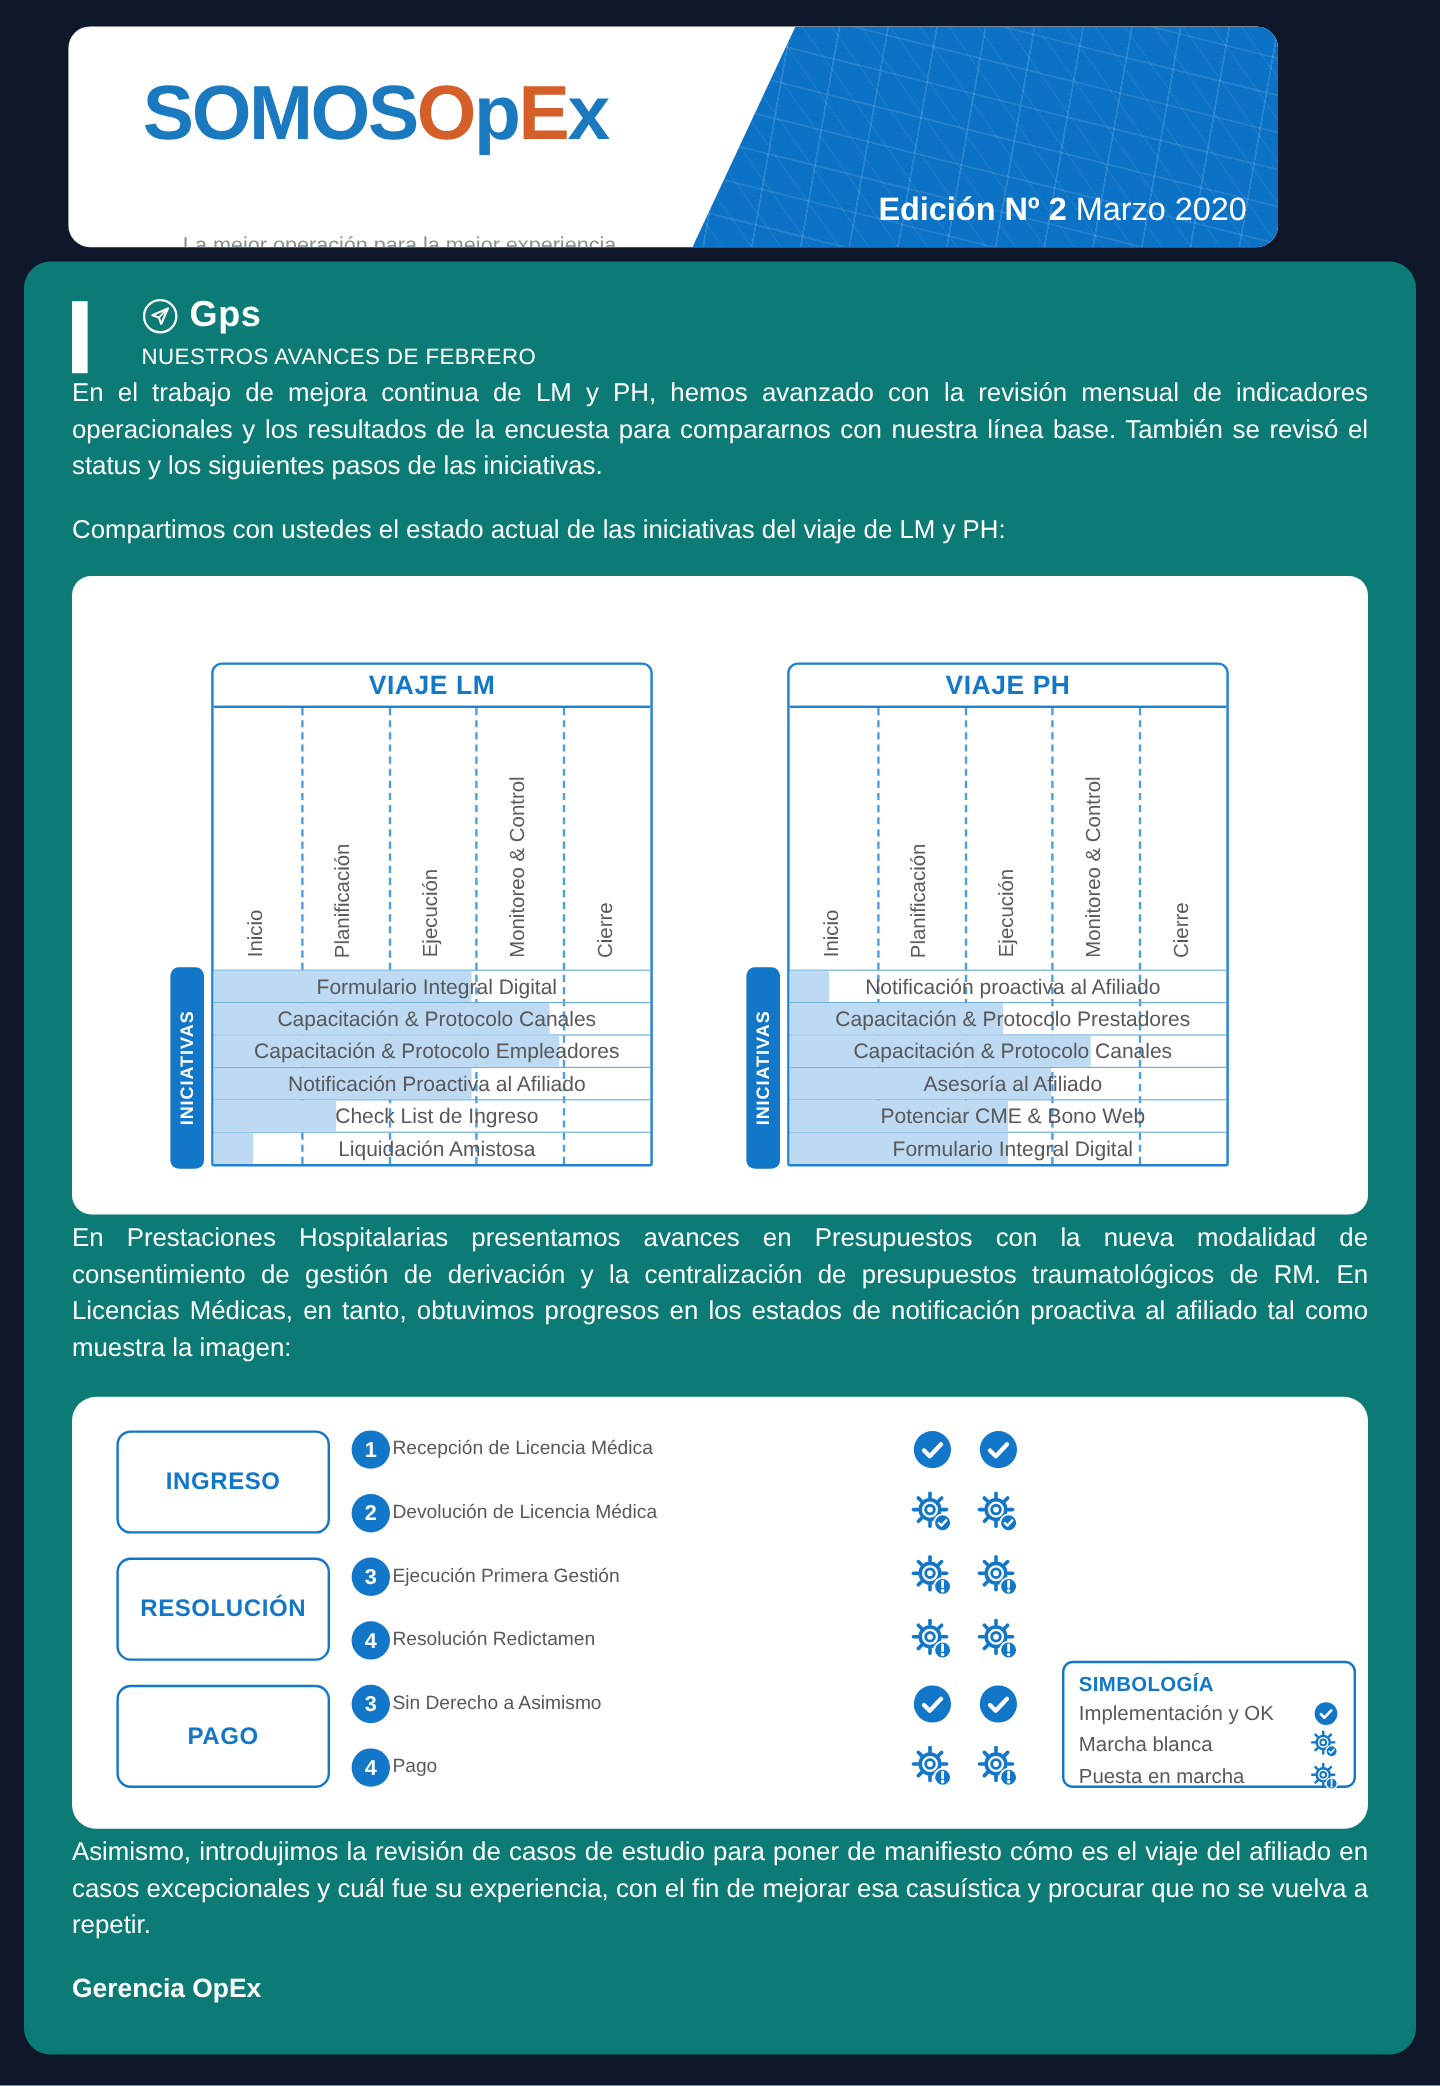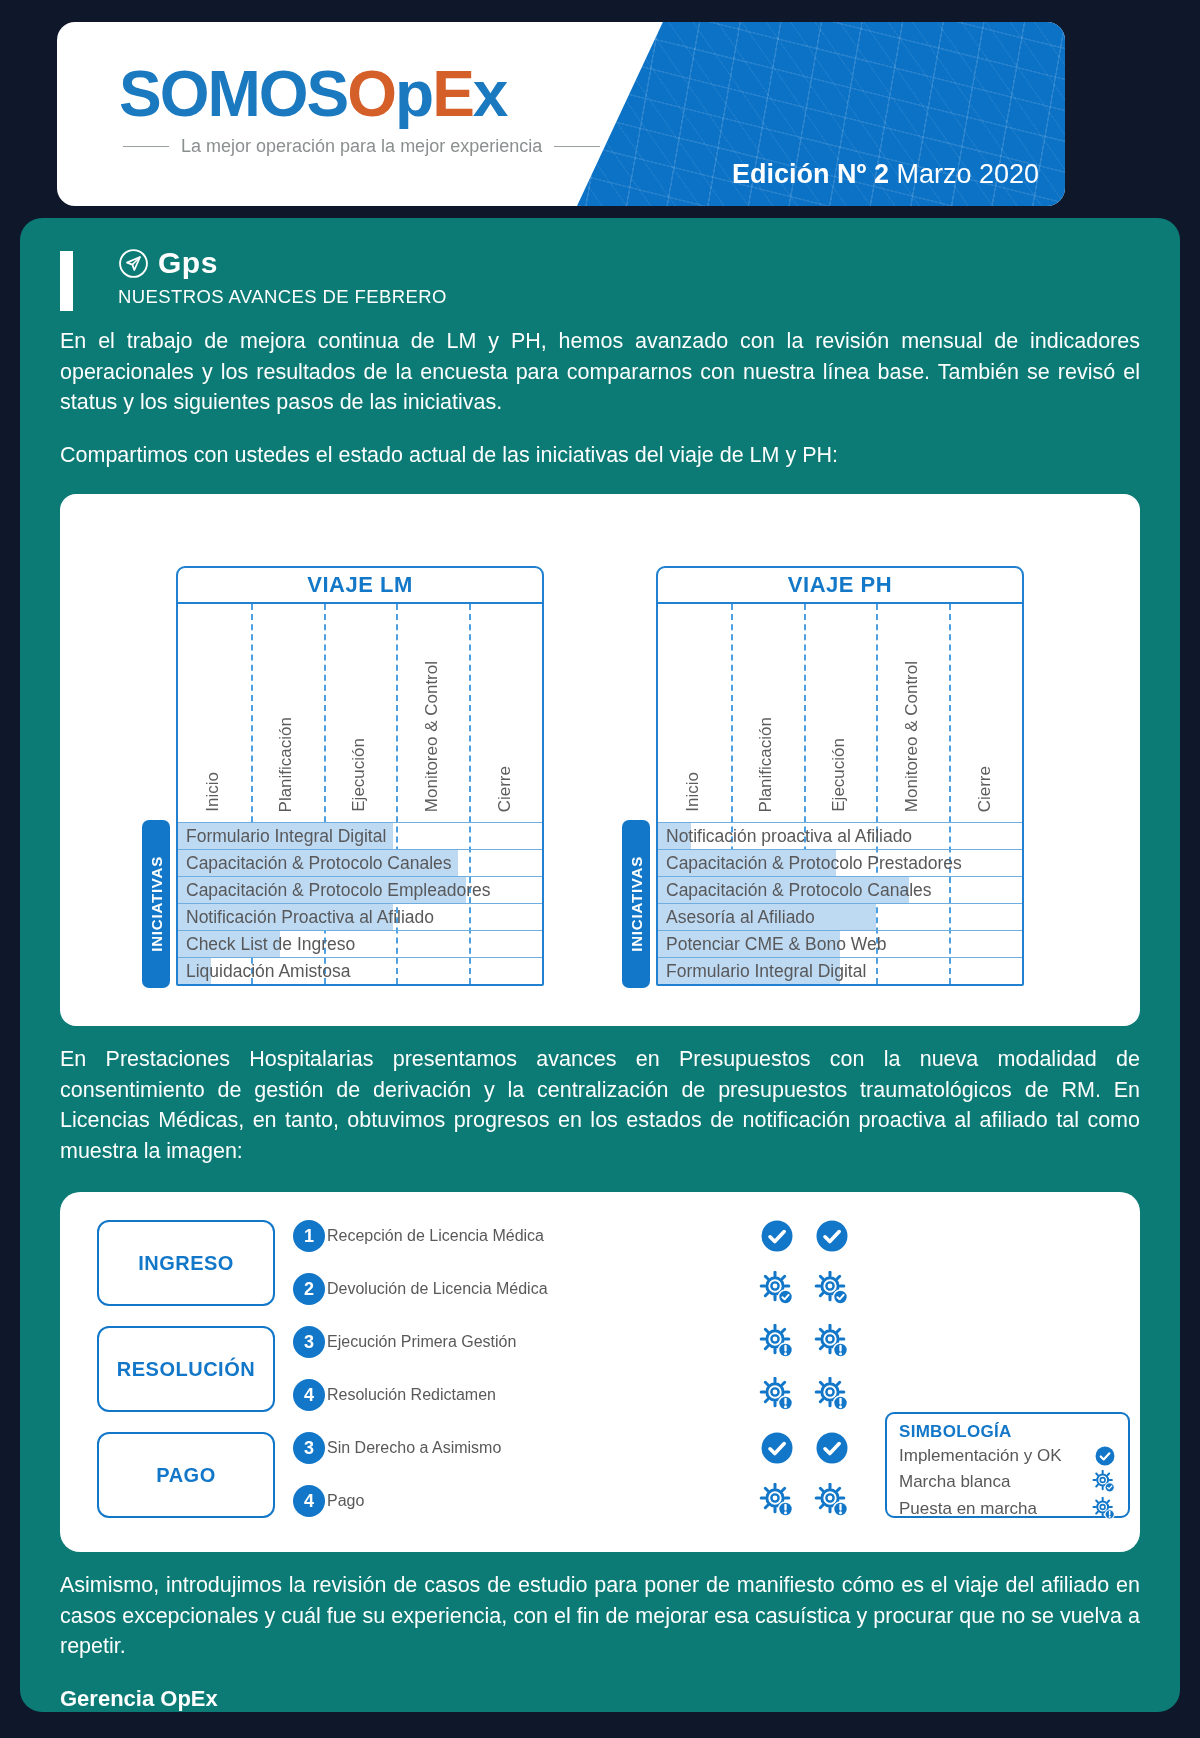--- a/index.html
+++ b/index.html
@@ -4,59 +4,59 @@
 <style>
   html,body{margin:0;padding:0;}
   body{font-family:"Liberation Sans","DejaVu Sans",sans-serif;}
   .page{position:relative;width:1200px;height:1738px;background:#0f172a;overflow:hidden;}
 
   
   .header-card{position:absolute;left:57px;top:22px;width:1008px;height:184px;background:#fff;border-radius:18px;overflow:hidden;}
   .logo-block{position:absolute;left:62px;top:40px;}
   .logo{font-size:64px;font-weight:bold;letter-spacing:-2px;line-height:1;}
   .logo .blue{color:#1b79c0;} .logo .orange{color:#d55f28;}
-  .tagline-row{display:flex;align-items:center;gap:12px;margin-top:10px;margin-left:4px;width:420px;}
+  .tagline-row{display:flex;align-items:center;gap:12px;margin-top:10px;margin-left:4px;width:420px;flex-direction:column;}
   .tagline-row .rule{height:1px;background:#9aa0a0;flex:0 0 46px;}
   .tagline{font-size:18px;color:#8a8f8f;white-space:nowrap;}
   .banner{position:absolute;top:0;bottom:0;left:520px;right:0;background:#0b72c6;
     clip-path:polygon(17.6% 0,100% 0,100% 100%,0 100%);
     background-image:
       repeating-linear-gradient(100deg, rgba(255,255,255,.13) 0 1.5px, rgba(0,0,0,0) 1.5px 40px),
       repeating-linear-gradient(14deg, rgba(255,255,255,.10) 0 1.5px, rgba(0,0,0,0) 1.5px 30px),
       repeating-linear-gradient(55deg, rgba(255,255,255,.07) 0 1px, rgba(0,0,0,0) 1px 20px);}
   .edition{position:absolute;right:26px;bottom:16px;color:#fff;font-size:27px;}
   .edition b{font-weight:bold;}
 
   
   .teal-card{position:absolute;left:20px;top:218px;width:1160px;height:1494px;background:#0d7b75;border-radius:22px;color:#fdfefe;box-sizing:border-box;padding:26px 40px 0 40px;}
 
   .gps-header{position:relative;padding-left:58px;margin-top:2px;}
   .gps-bar{position:absolute;left:0;top:5px;width:13px;height:60px;background:#fff;}
   .gps-title-row{display:flex;align-items:center;gap:9px;}
   .gps-title{font-size:30px;font-weight:bold;letter-spacing:.5px;}
   .gps-sub{font-size:18.5px;letter-spacing:.4px;margin-top:6px;}
 
-  .para{font-size:21.5px;line-height:1.42;text-align:justify;margin-top:18px;}
+  .para{font-size:21.5px;line-height:1.42;text-align:justify;margin-top:4px;}
   .para.tight{margin-top:22px;text-align:left;}
 
   
   .tables-card{background:#fff;border-radius:16px;margin-top:24px;padding:72px 0 40px 0;}
   .tables-row{display:flex;justify-content:center;gap:112px;}
   .journey{position:relative;}
   .iniciativas{position:absolute;left:-34px;bottom:-2px;width:28px;height:168px;background:#1277c8;border-radius:7px;display:flex;align-items:center;justify-content:center;}
   .iniciativas span{writing-mode:vertical-rl;transform:rotate(180deg);color:#fff;font-weight:bold;font-size:15px;letter-spacing:.8px;}
   .jtable{width:368px;border:2px solid #2180cf;border-radius:9px 9px 2px 2px;box-sizing:border-box;}
   .jtable-header{height:34px;border-bottom:2px solid #2180cf;display:flex;align-items:center;justify-content:center;font-size:22px;font-weight:bold;color:#1478c8;letter-spacing:.5px;}
   .jbody{position:relative;}
   .vline{position:absolute;top:0;bottom:0;border-left:2px dashed #4d9fe0;z-index:0;}
   .v1{left:20%;} .v2{left:40%;} .v3{left:60%;} .v4{left:80%;}
   .phase-area{position:relative;height:218px;}
   .phase{position:absolute;bottom:10px;writing-mode:vertical-rl;transform:rotate(180deg);font-size:17px;color:#5c5c5e;white-space:nowrap;}
   .pc1{left:calc(10% - 11px);} .pc2{left:calc(30% - 11px);} .pc3{left:calc(50% - 11px);} .pc4{left:calc(70% - 11px);} .pc5{left:calc(90% - 11px);}
-  .irow{position:relative;height:26px;border-top:1.5px solid #6faede;display:flex;align-items:center;}
+  .irow{position:relative;height:26px;border-top:1.5px solid #6faede;display:flex;align-items:center;justify-content:center;}
   .irow .bar{position:absolute;left:0;top:0;bottom:0;background:#bedaf2;z-index:1;}
   .irow .ilabel{position:relative;z-index:2;padding-left:8px;font-size:17.5px;color:#58585a;white-space:nowrap;}
 
   
   .process-card{position:relative;background:#fff;border-radius:20px;margin-top:26px;height:360px;}
   .group-box{position:absolute;left:37px;width:178px;height:86px;border:2.5px solid #1277c8;border-radius:12px;display:flex;align-items:center;justify-content:center;font-size:20px;font-weight:bold;color:#1277c8;letter-spacing:.5px;box-sizing:border-box;}
   .g1{top:28px;} .g2{top:134px;} .g3{top:240px;}
   .step{position:absolute;left:233px;height:36px;display:flex;align-items:center;}
   .s1{top:26px;} .s2{top:79px;} .s3{top:132px;} .s4{top:185px;} .s5{top:238px;} .s6{top:291px;}
   .num{width:32px;height:32px;border-radius:50%;background:#1277c8;color:#fff;font-weight:bold;font-size:18px;display:flex;align-items:center;justify-content:center;flex:0 0 32px;}

